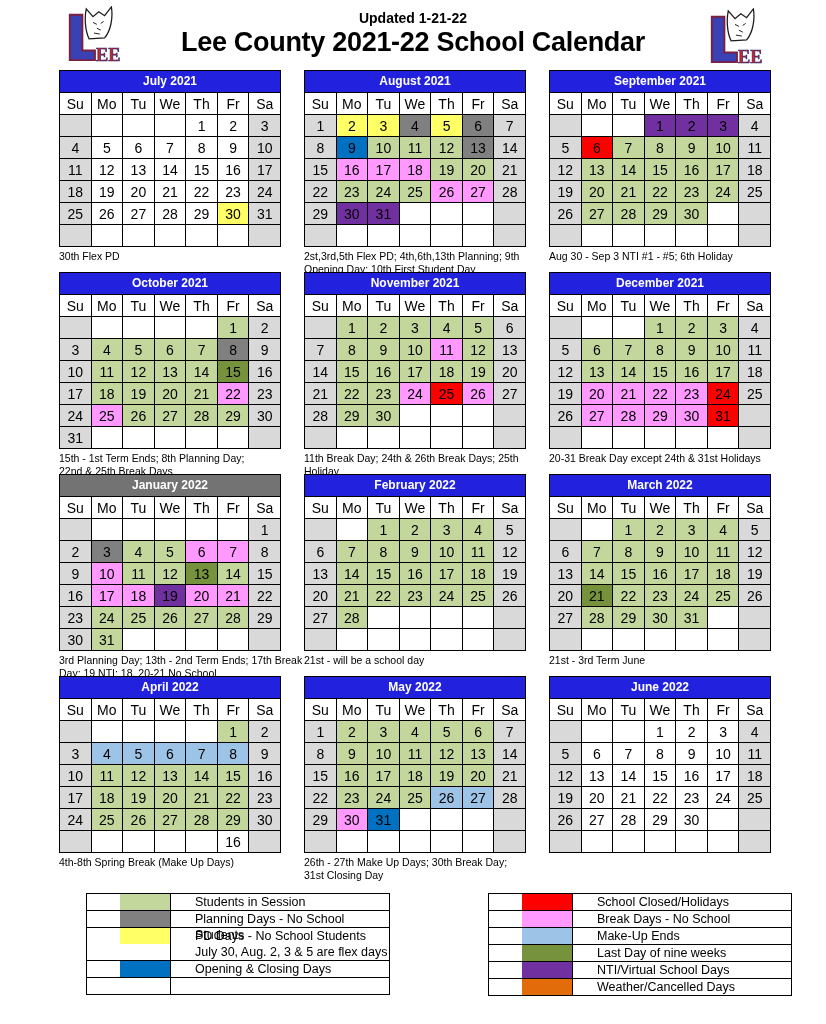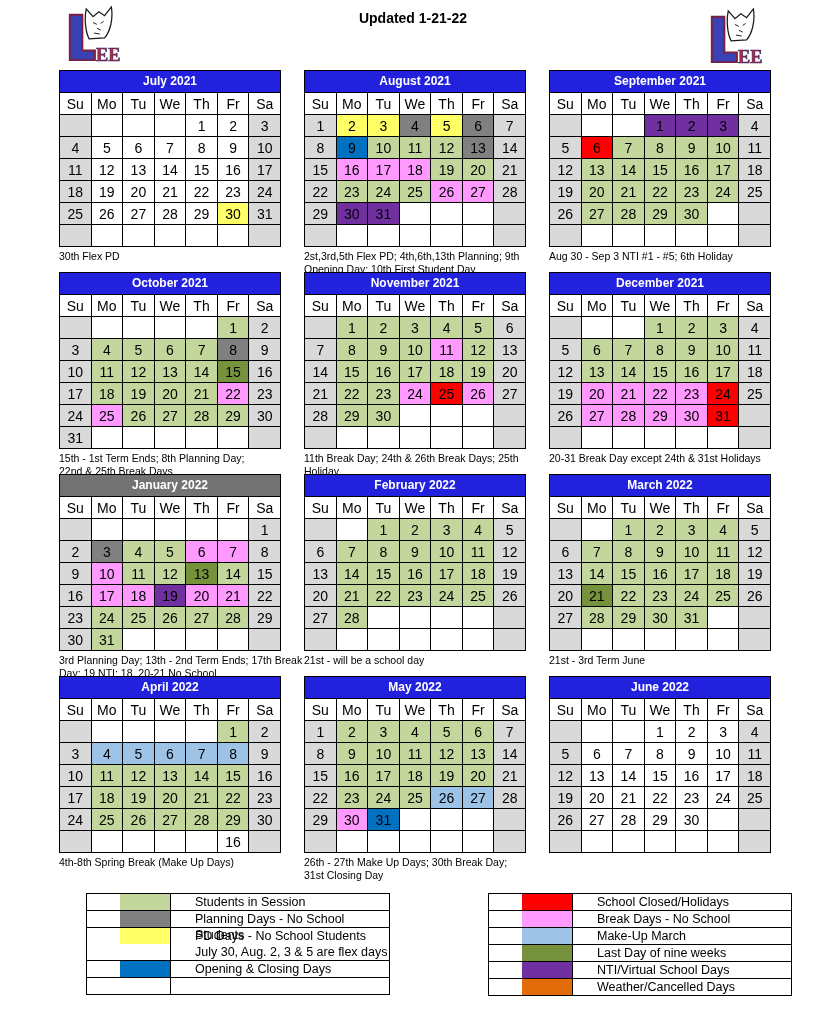--- a/index.html
+++ b/index.html
@@ -61,20 +61,21 @@
   <div class="logo right">
     <svg viewBox="0 0 64 60" width="62" height="58">
       <path d="M8 9 h13 v37 h13 v10 H8 z" fill="#3A41B5" stroke="#7A2040" stroke-width="2"></path>
       <path d="M28 34 C24 26 23 13 25 3 L32 11 L38 6 L44 10 L51 1 C53 13 50 26 44 33 Z" fill="#ffffff" stroke="#1a1a1a" stroke-width="1.3"></path>
       <path d="M32 17 l4 2 M43 16 l-3 2 M36 23 l4 2 M33 28 l6 1" stroke="#1a1a1a" stroke-width="1" fill="none"></path>
       <text x="35" y="57" font-size="19" font-weight="bold" fill="#C4272E" stroke="#222a77" stroke-width="0.6" font-family="Liberation Serif, serif">EE</text>
     </svg>
   </div>
 
   <div class="hdr-updated">Updated 1-21-22</div>
+  <div class="hdr-title">Lee County 2021-22 School Calendar</div>
 
   <div id="months">
       <div class="month">
         <div class="month-title" style="background: rgb(34, 34, 222);">July 2021</div>
         <table class="cal">
           <thead>
             <tr>
               <th>Su</th>
               <th>Mo</th>
               <th>Tu</th>
@@ -984,21 +985,21 @@
       <div class="lrow">
         <div class="lswatch" style="background: rgb(255, 0, 0);"></div>
         <div class="llabel">School Closed/Holidays</div>
       </div>
       <div class="lrow">
         <div class="lswatch" style="background: rgb(255, 153, 255);"></div>
         <div class="llabel">Break Days - No School</div>
       </div>
       <div class="lrow">
         <div class="lswatch" style="background: rgb(157, 195, 230);"></div>
-        <div class="llabel">Make-Up March</div>
+        <div class="llabel">Make-Up Ends</div>
       </div>
       <div class="lrow">
         <div class="lswatch" style="background: rgb(118, 146, 60);"></div>
         <div class="llabel">Last Day of nine weeks</div>
       </div>
       <div class="lrow">
         <div class="lswatch" style="background: rgb(112, 48, 160);"></div>
         <div class="llabel">NTI/Virtual School Days</div>
       </div>
       <div class="lrow">

